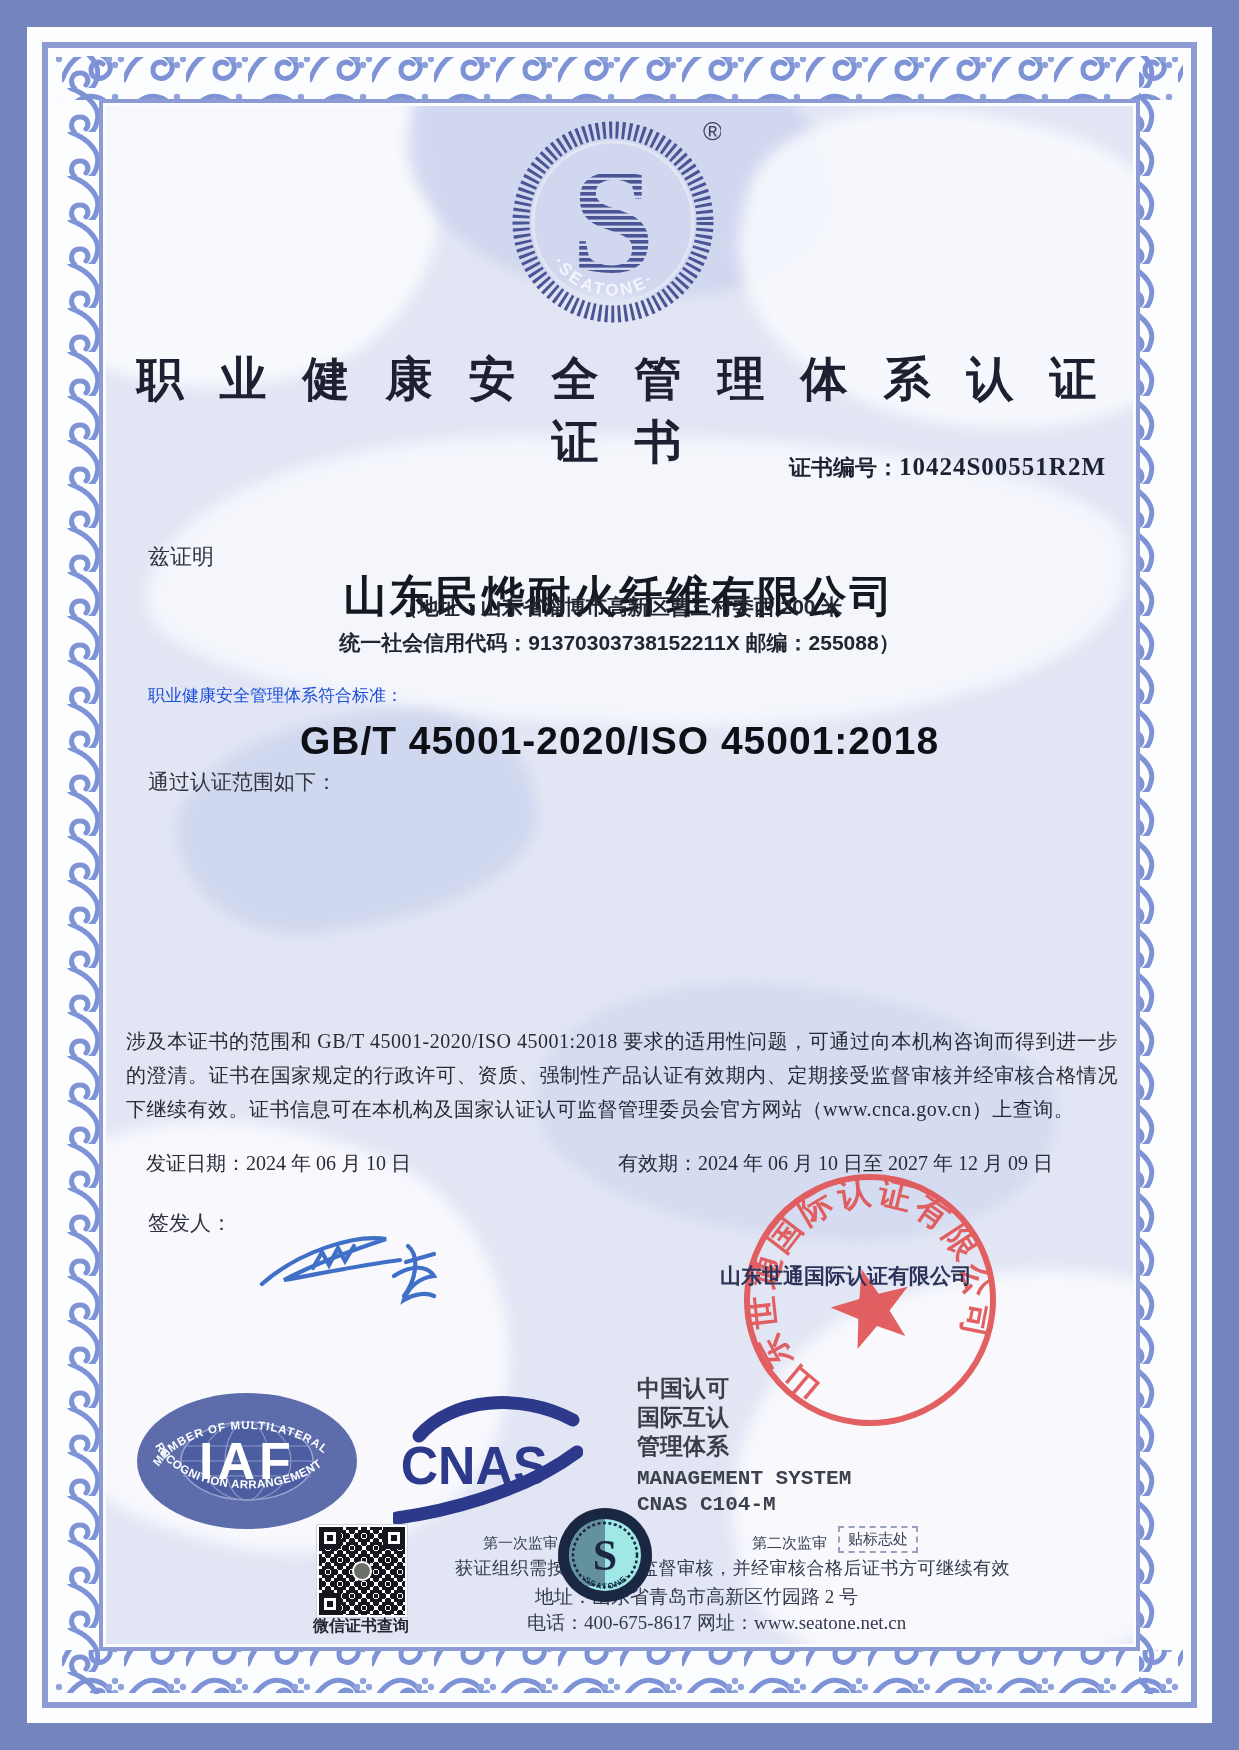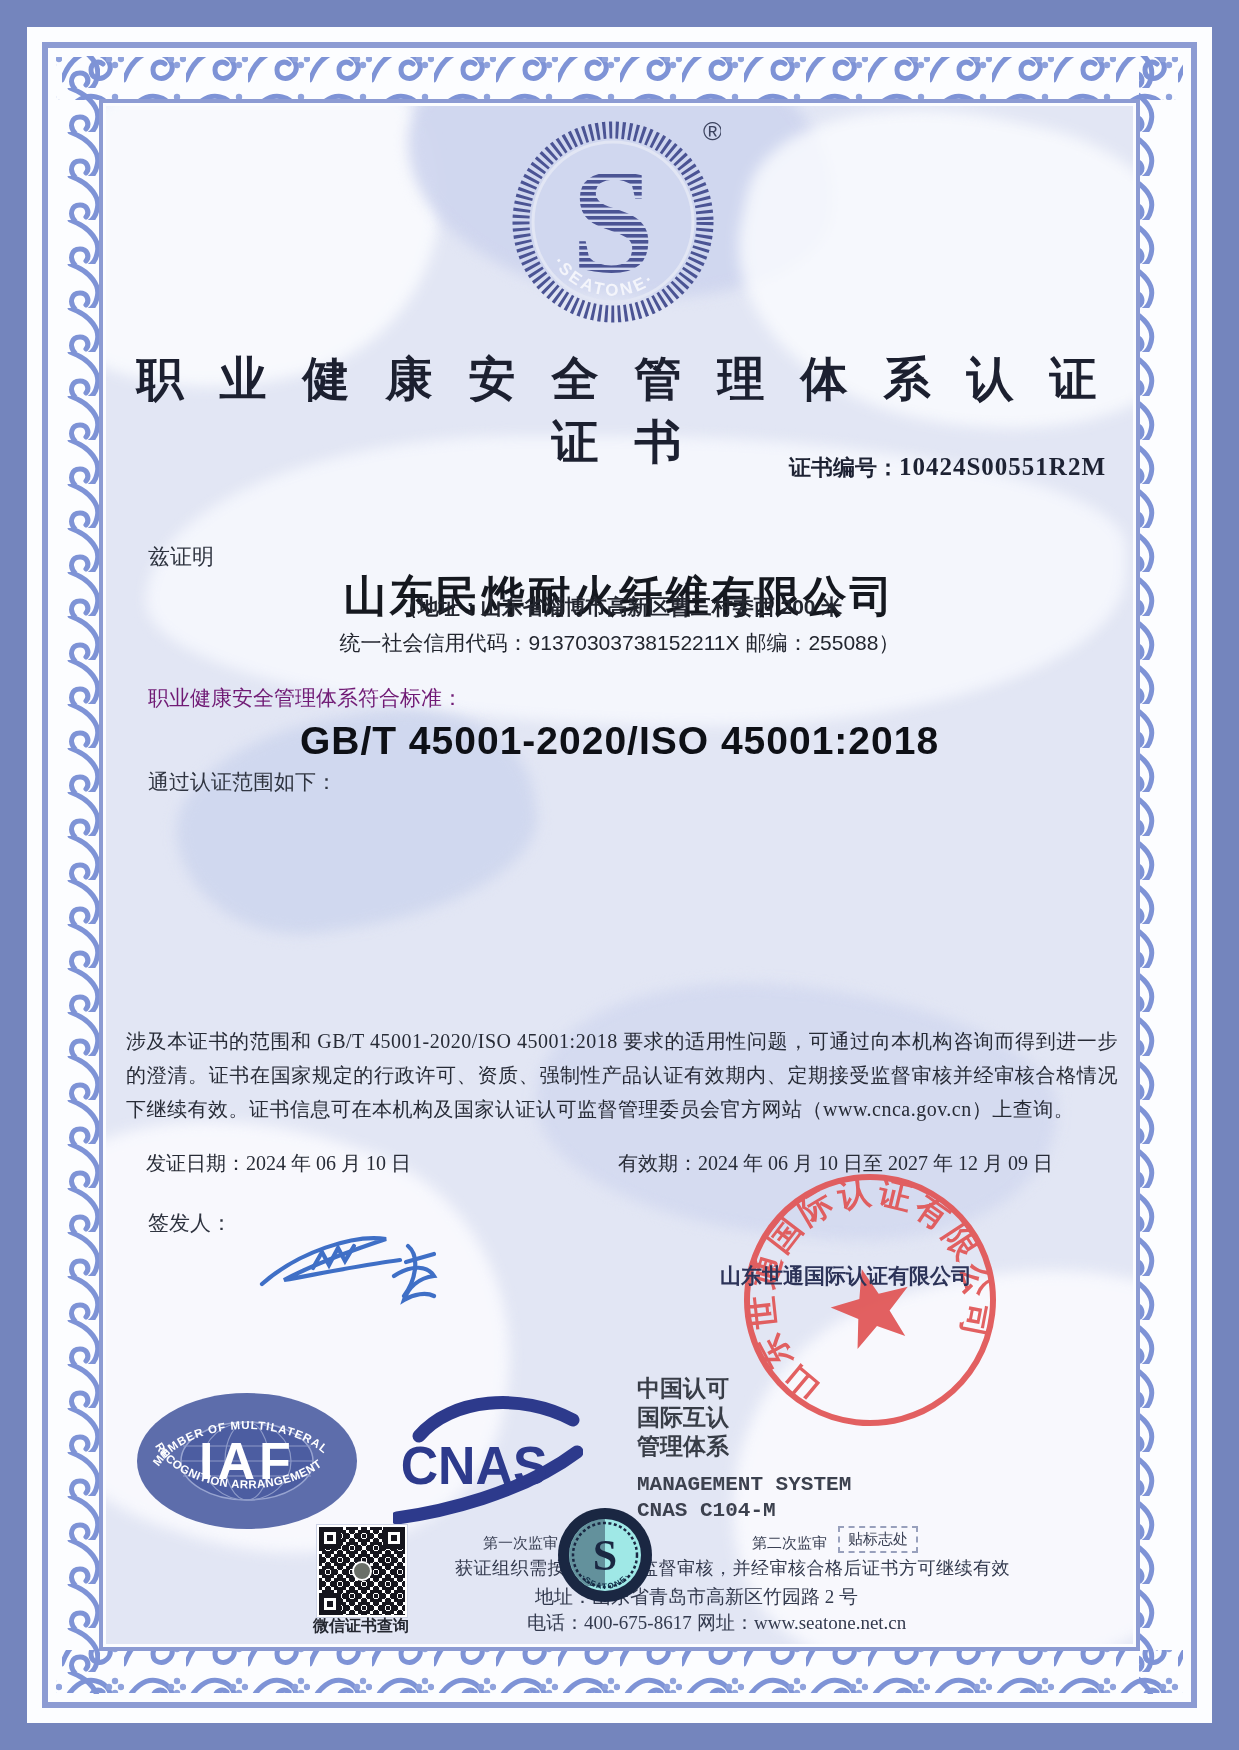--- a/index.html
+++ b/index.html
@@ -16,40 +16,40 @@
   .serif{font-family:"Liberation Serif",serif;}
   .sans{font-family:"Liberation Sans",sans-serif;}
 
   .title{top:242px;font-size:47px;font-weight:bold;color:#1c2030;letter-spacing:36px;padding-left:30px;box-sizing:border-box;}
   .certno{top:347px;right:27px;color:#1d2233;}
   .certno .lbl{font-size:22px;font-weight:bold;}
   .certno .val{font-family:"Liberation Serif",serif;font-size:25px;font-weight:bold;letter-spacing:1px;}
   .intro{left:42px;top:436px;font-size:22px;color:#2f3440;}
   .company{top:462px;font-size:43px;font-weight:bold;color:#15181f;letter-spacing:3px;}
   .addr1{top:487px;font-size:21px;font-weight:bold;color:#23262f;}
-  .addr2{top:523px;font-size:21px;font-weight:normal;color:#23262f;}
-  .stdlbl{left:42px;top:578px;font-size:21px;color:#701a75;}
+  .addr2{top:523px;font-size:21px;font-weight:bold;color:#23262f;}
+  .stdlbl{left:42px;top:578px;font-size:17px;color:#1d4ed8;}
   .stdval{top:613px;font-size:39px;font-weight:bold;color:#0e1016;letter-spacing:1px;}
   .scopelbl{left:42px;top:662px;font-size:21px;color:#2f3440;}
   .scope{left:30px;top:735px;width:967px;text-align:center;font-size:24px;font-weight:bold;
          color:#13161d;line-height:32px;}
   .legal{left:20px;top:918px;width:992px;font-size:20px;color:#272b36;line-height:34px;letter-spacing:0.5px;text-align:justify;}
   .dates{top:1044px;left:0;width:1027px;font-size:20px;color:#272b36;}
   .dates .issue{position:absolute;left:40px;top:0;}
   .dates .valid{position:absolute;left:512px;top:0;width:500px;}
   .signer{left:42px;top:1103px;font-size:21px;color:#2f3440;}
   .sig{left:150px;top:1116px;}
   .stamp{left:624px;top:1054px;z-index:3;opacity:.92;}
   .stamp-co{left:608px;top:1156px;width:264px;text-align:center;font-size:21px;font-weight:bold;
             color:#2c3358;z-index:4;font-family:"Liberation Serif",serif;letter-spacing:0px;}
   .iaf{left:27px;top:1284px;}
   .cnas{left:287px;top:1284px;}
   .acc{left:531px;top:1270px;color:#383d47;font-family:Liberation Mono, monospace;}
   .acc .cjk{font-size:23px;font-weight:bold;line-height:29px;}
-  .acc .en{font-size:21px;font-weight:bold;color:#3c414e;line-height:26px;margin-top:9px;}
+  .acc .en{font-size:21px;font-weight:bold;color:#3c414e;line-height:26px;margin-top:3px;}
   .qr{left:211px;top:1419px;width:86px;height:88px;background:
       repeating-conic-gradient(#15151d 0 25%,transparent 0 50%) 0 0/12px 12px,
       repeating-conic-gradient(#15151d 0 25%,#fff 0 50%) 3px 3px/8px 8px;
       border:2px solid #fff;outline:1px solid #cdd3e6;}
   .finder{position:absolute;width:12px;height:12px;border:5px solid #15151d;background:#fff;}
   .finder:after{content:"";position:absolute;left:3px;top:3px;width:6px;height:6px;background:#15151d;}
   .f-tl{left:0;top:0}.f-tr{right:0;top:0}.f-bl{left:0;bottom:0}
   .qr-center{position:absolute;left:33px;top:34px;width:16px;height:16px;border-radius:50%;
              background:#6a6f68;border:2px solid #fff;}
   .qrcap{left:190px;top:1510px;width:130px;text-align:center;font-size:16px;font-weight:bold;color:#23262f;}

